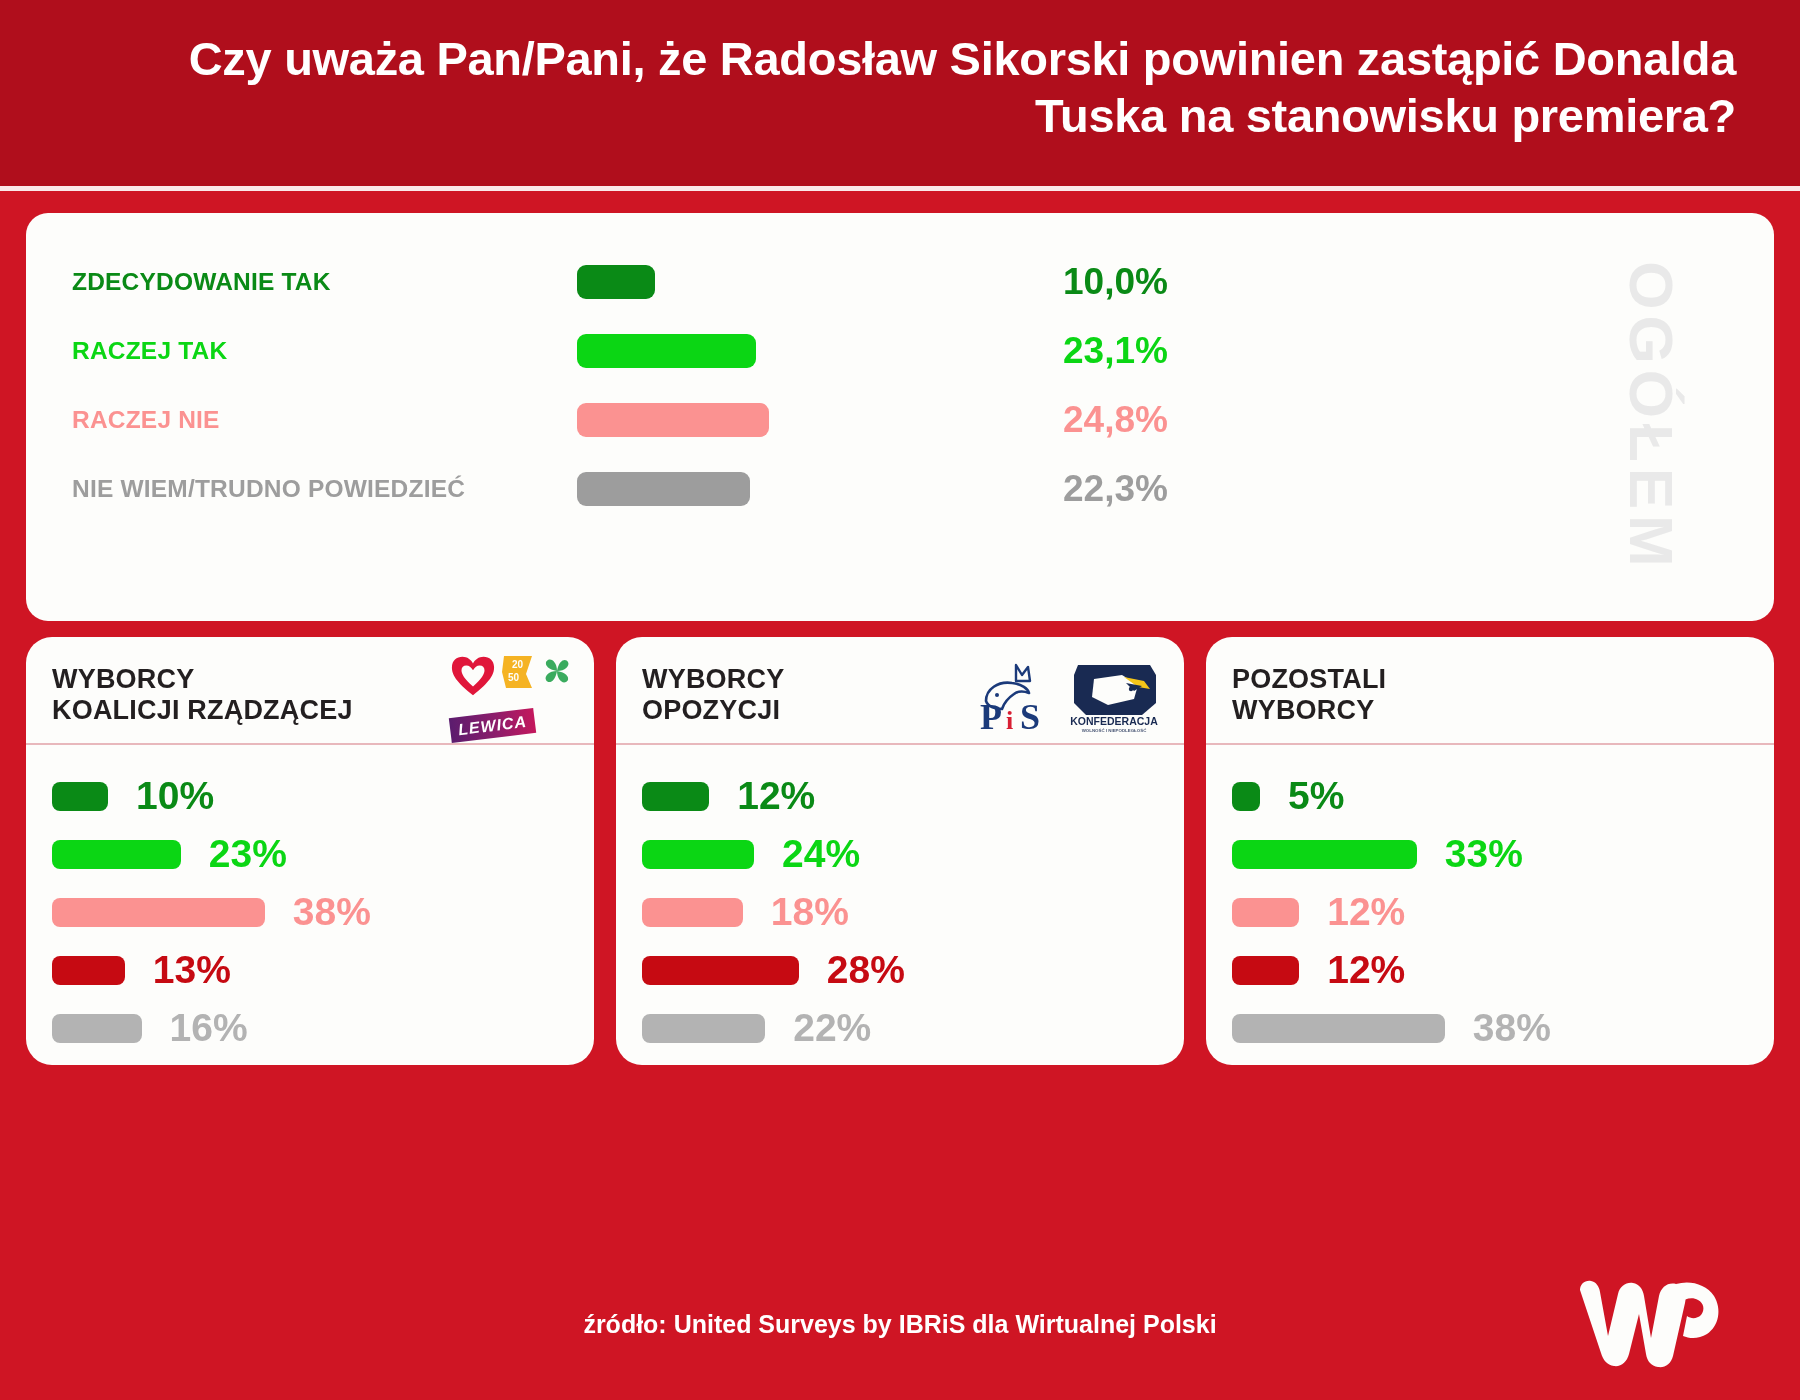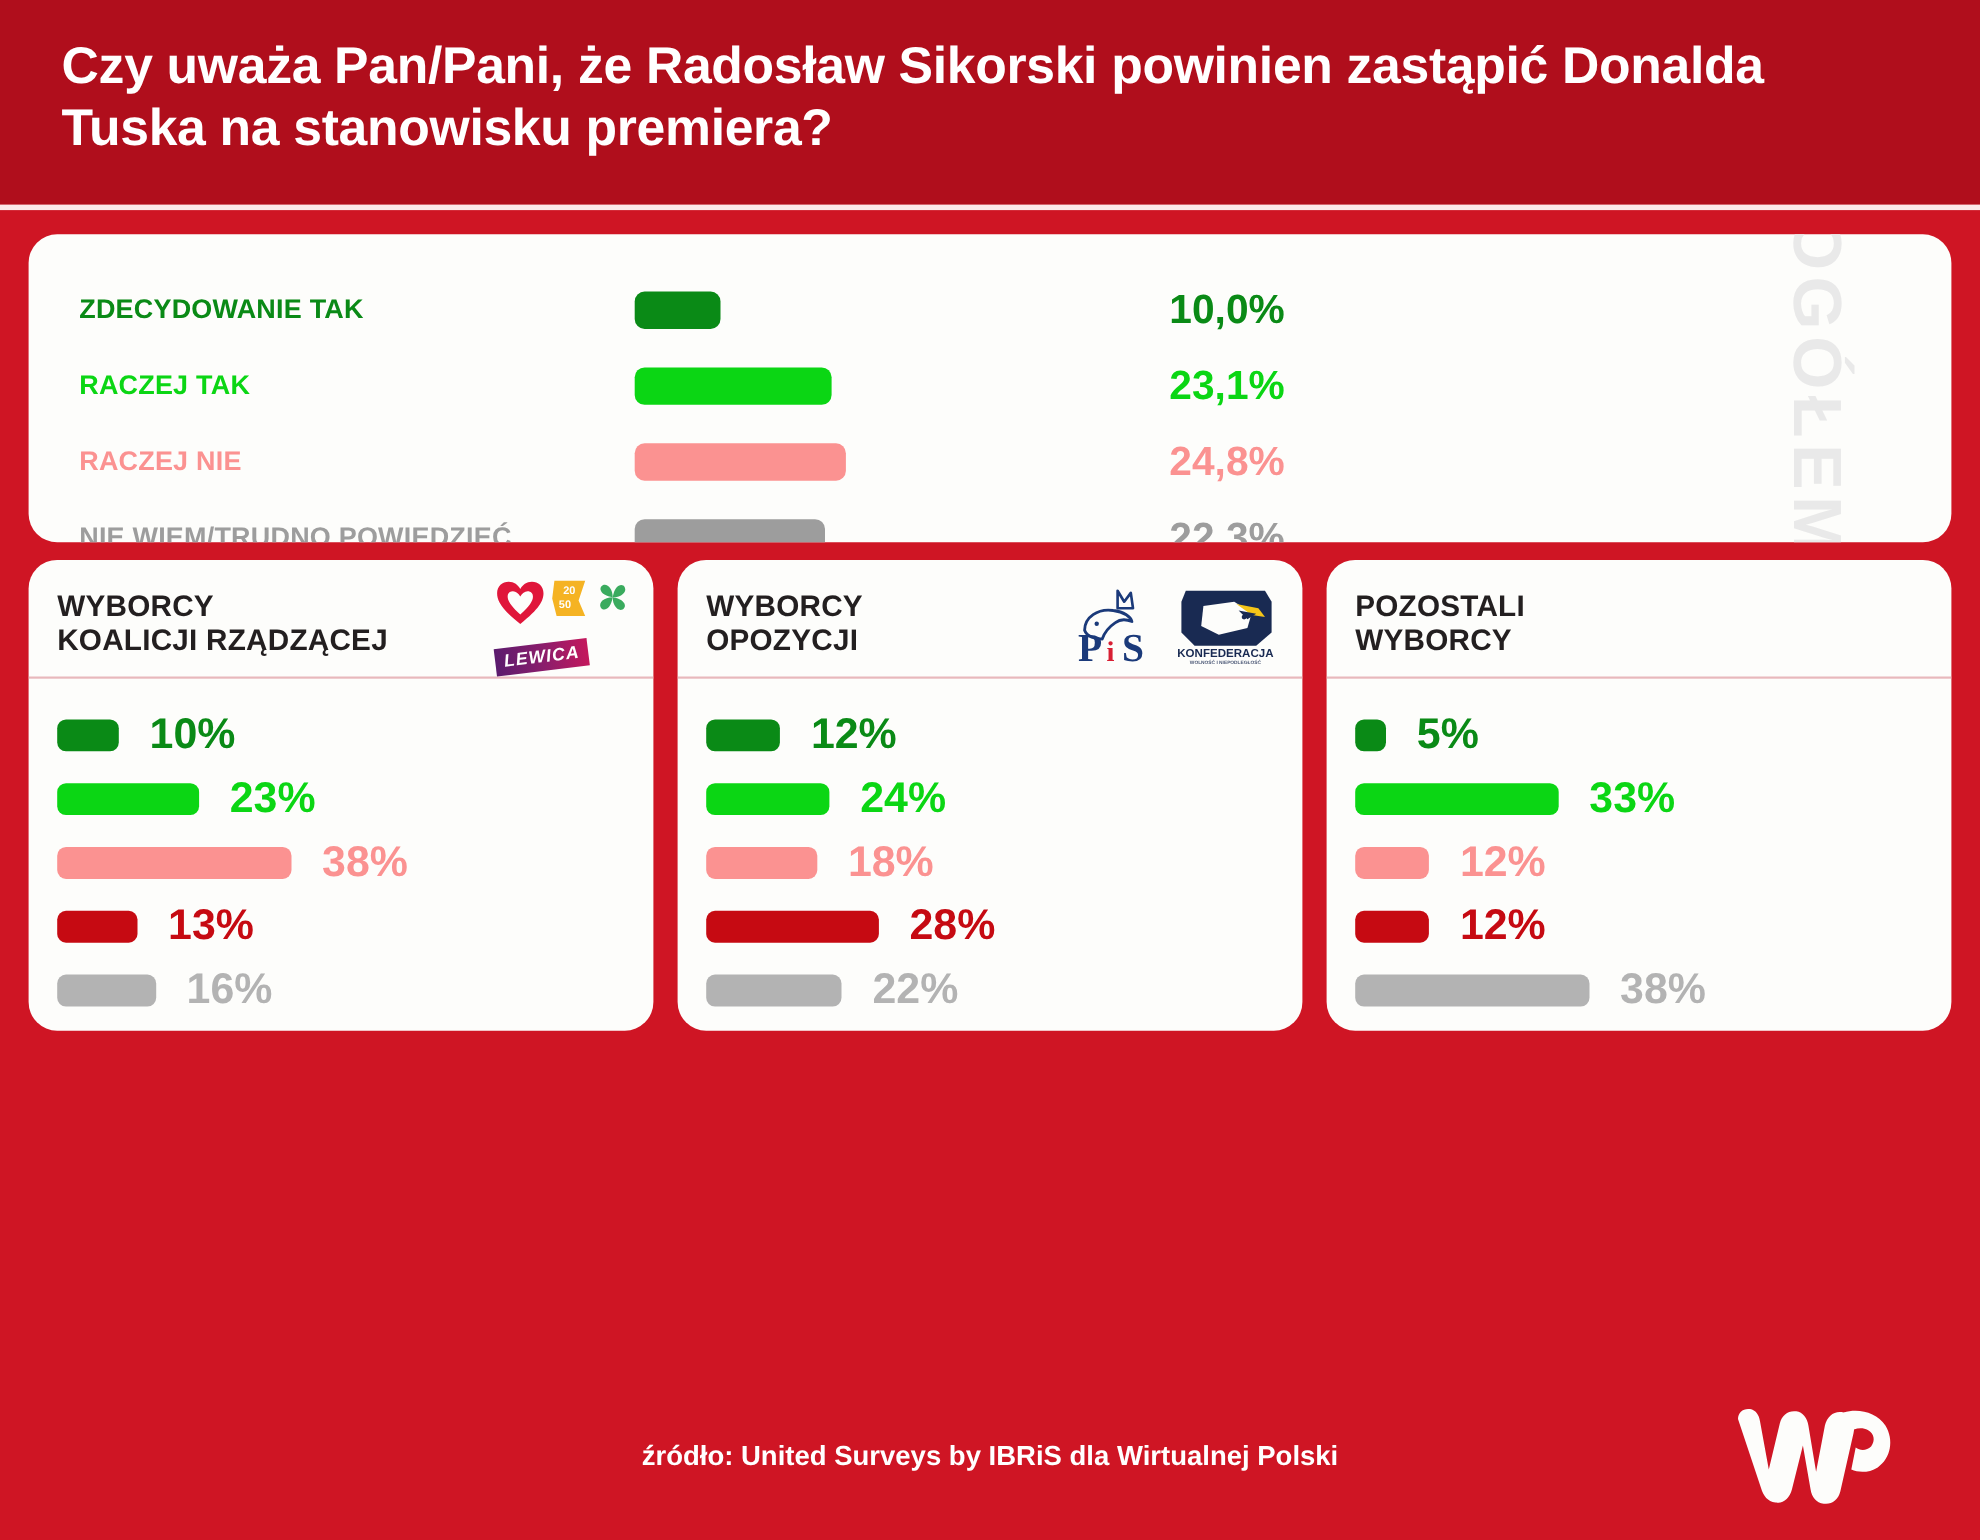--- a/index.html
+++ b/index.html
@@ -17,42 +17,44 @@
     background:#b00e1c;
     height:186px;
   }
   .header h1 {
     color:#ffffff;
     font-size:47px;
     line-height:1.22;
     font-weight:bold;
     letter-spacing:-0.3px;
     max-width:1680px;
+    text-align:right;
   }
   .header-rule {
     height:5px;
     background:#ffffff;
     opacity:.9;
     width:100%;
   }
 
   
   .stage { padding: 0 26px; }
 
   .card {
     background:#fdfdfb;
     border-radius:26px;
     position:relative;
   }
 
   .main-card {
     margin-top:22px;
-    height:280px;
+    height:408px;
     padding:34px 40px 20px 46px;
     overflow:hidden;
+    border-radius:22px;
   }
 
   .watermark {
     position:absolute;
     right:-34px;
     top:50%;
     transform: translateY(-50%) rotate(90deg);
     font-size:62px;
     font-weight:bold;
     color:#e9e9e9;

